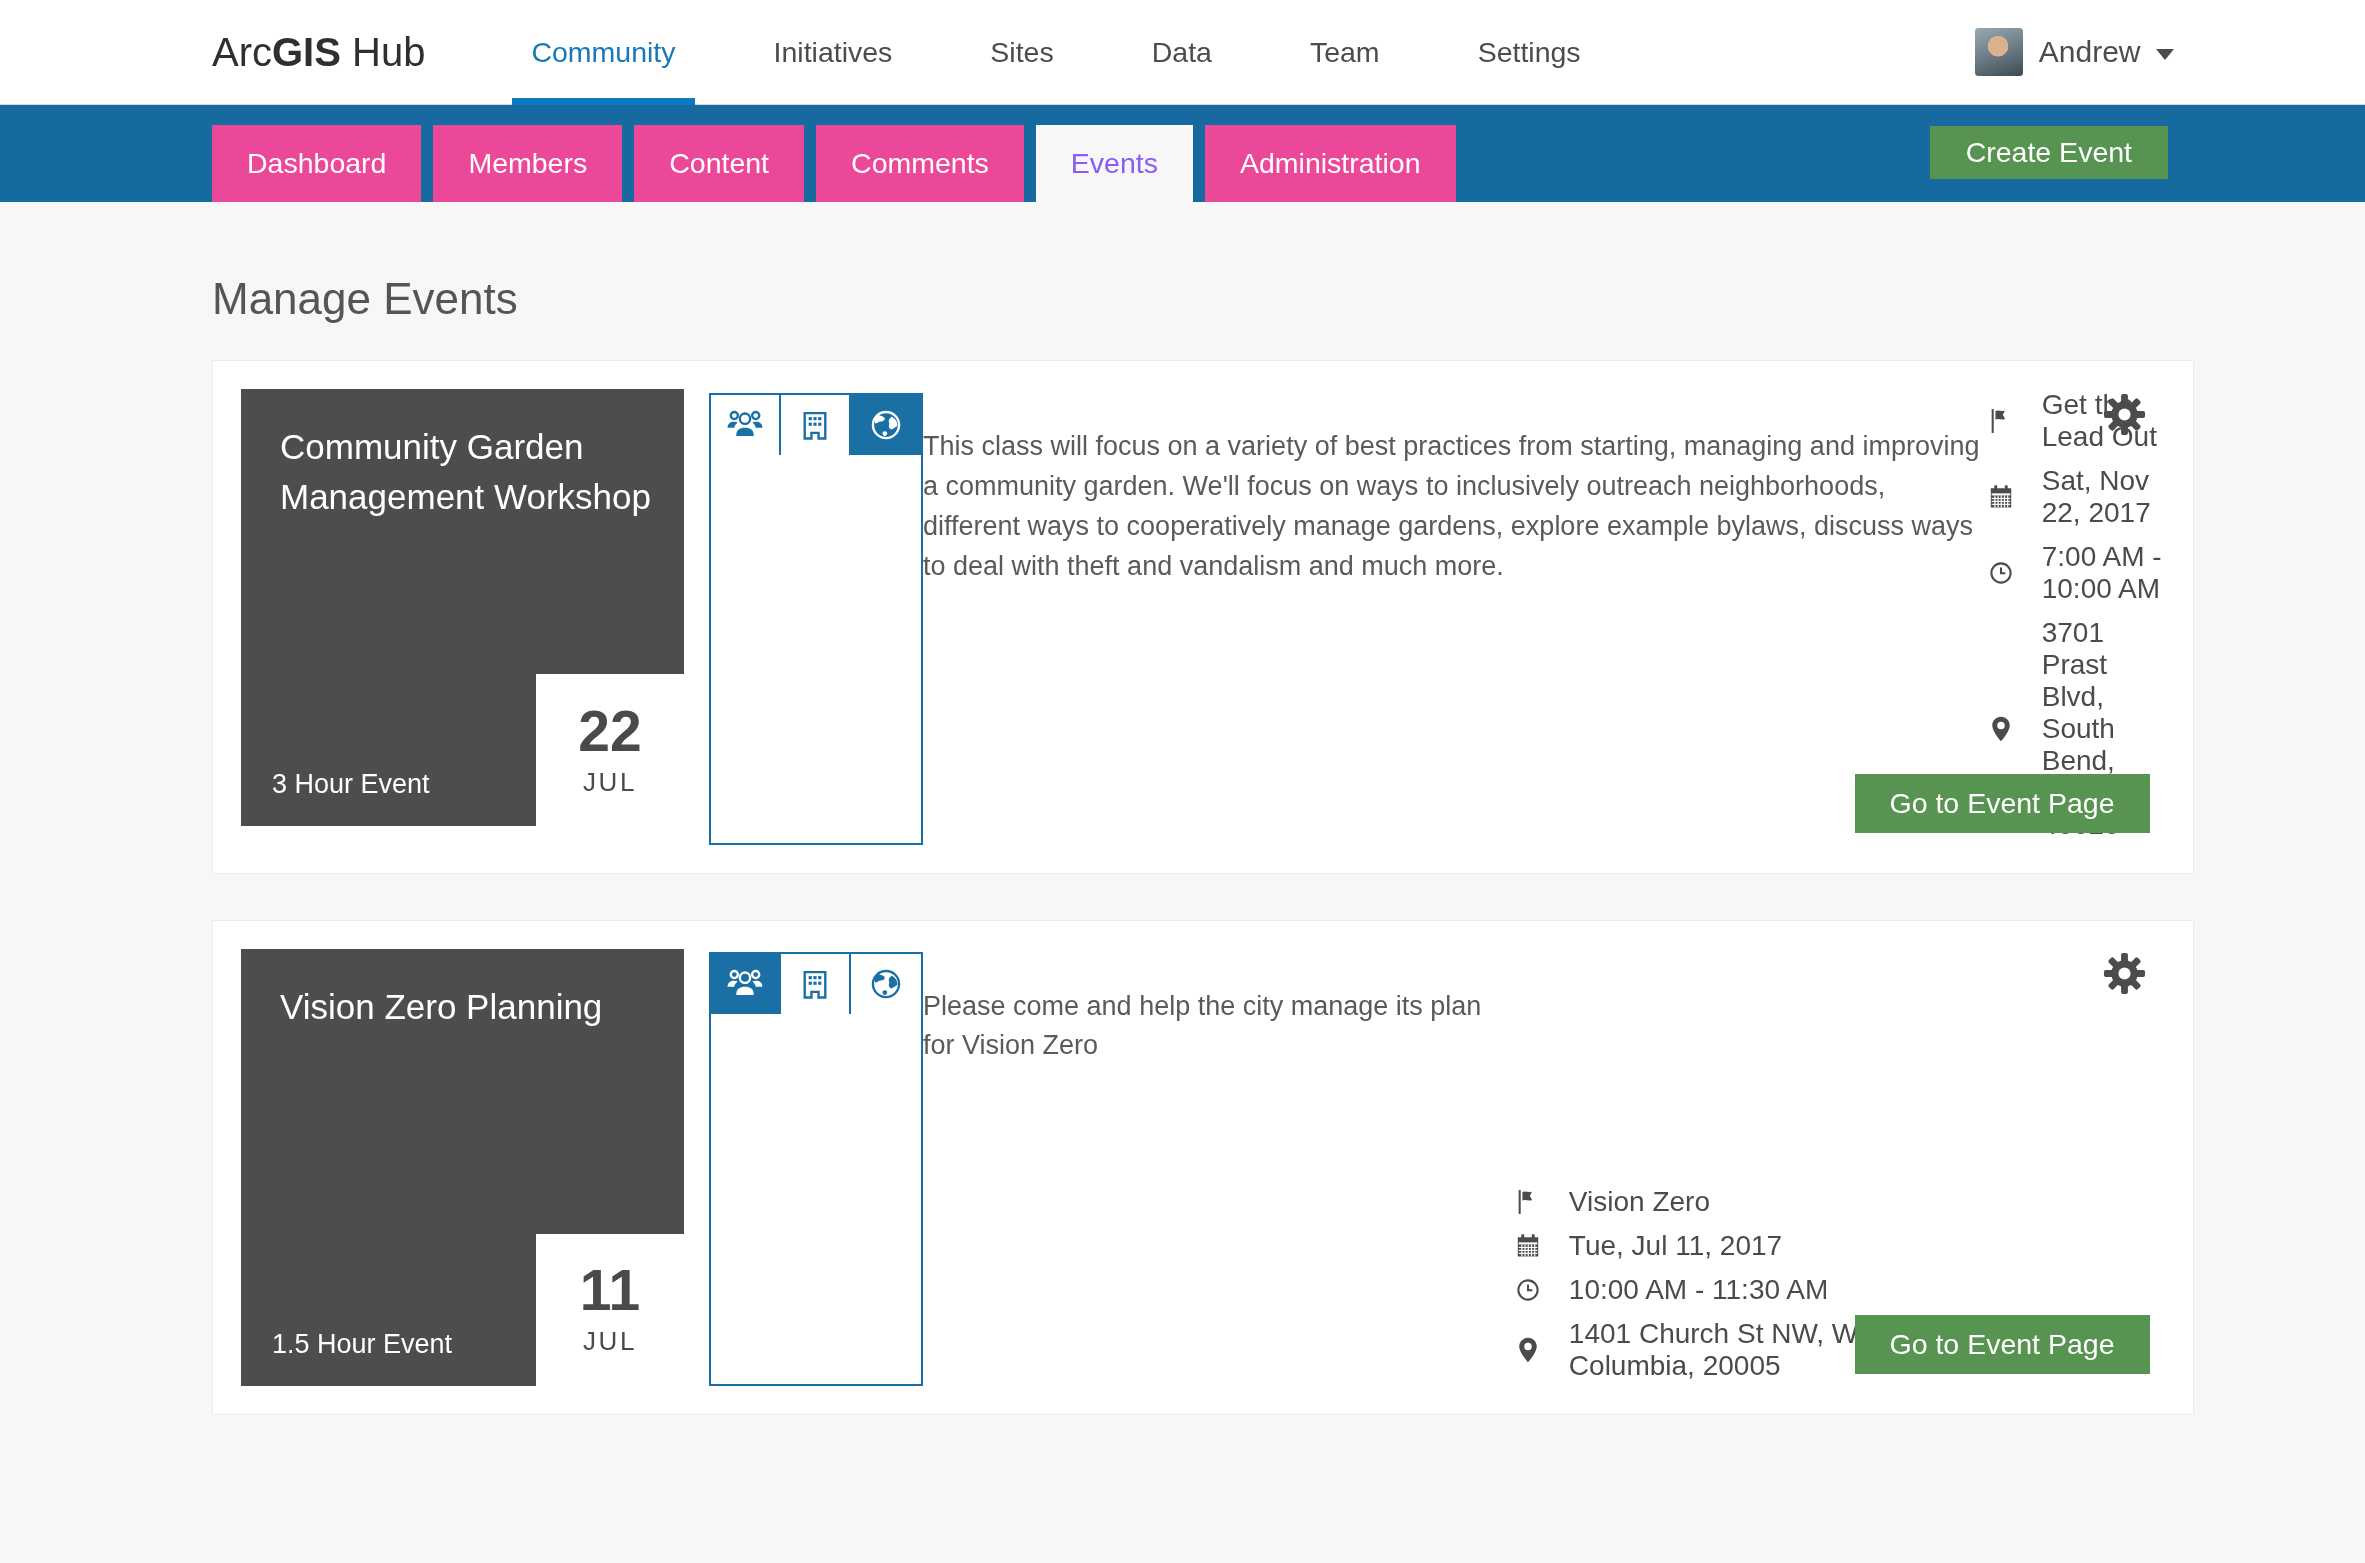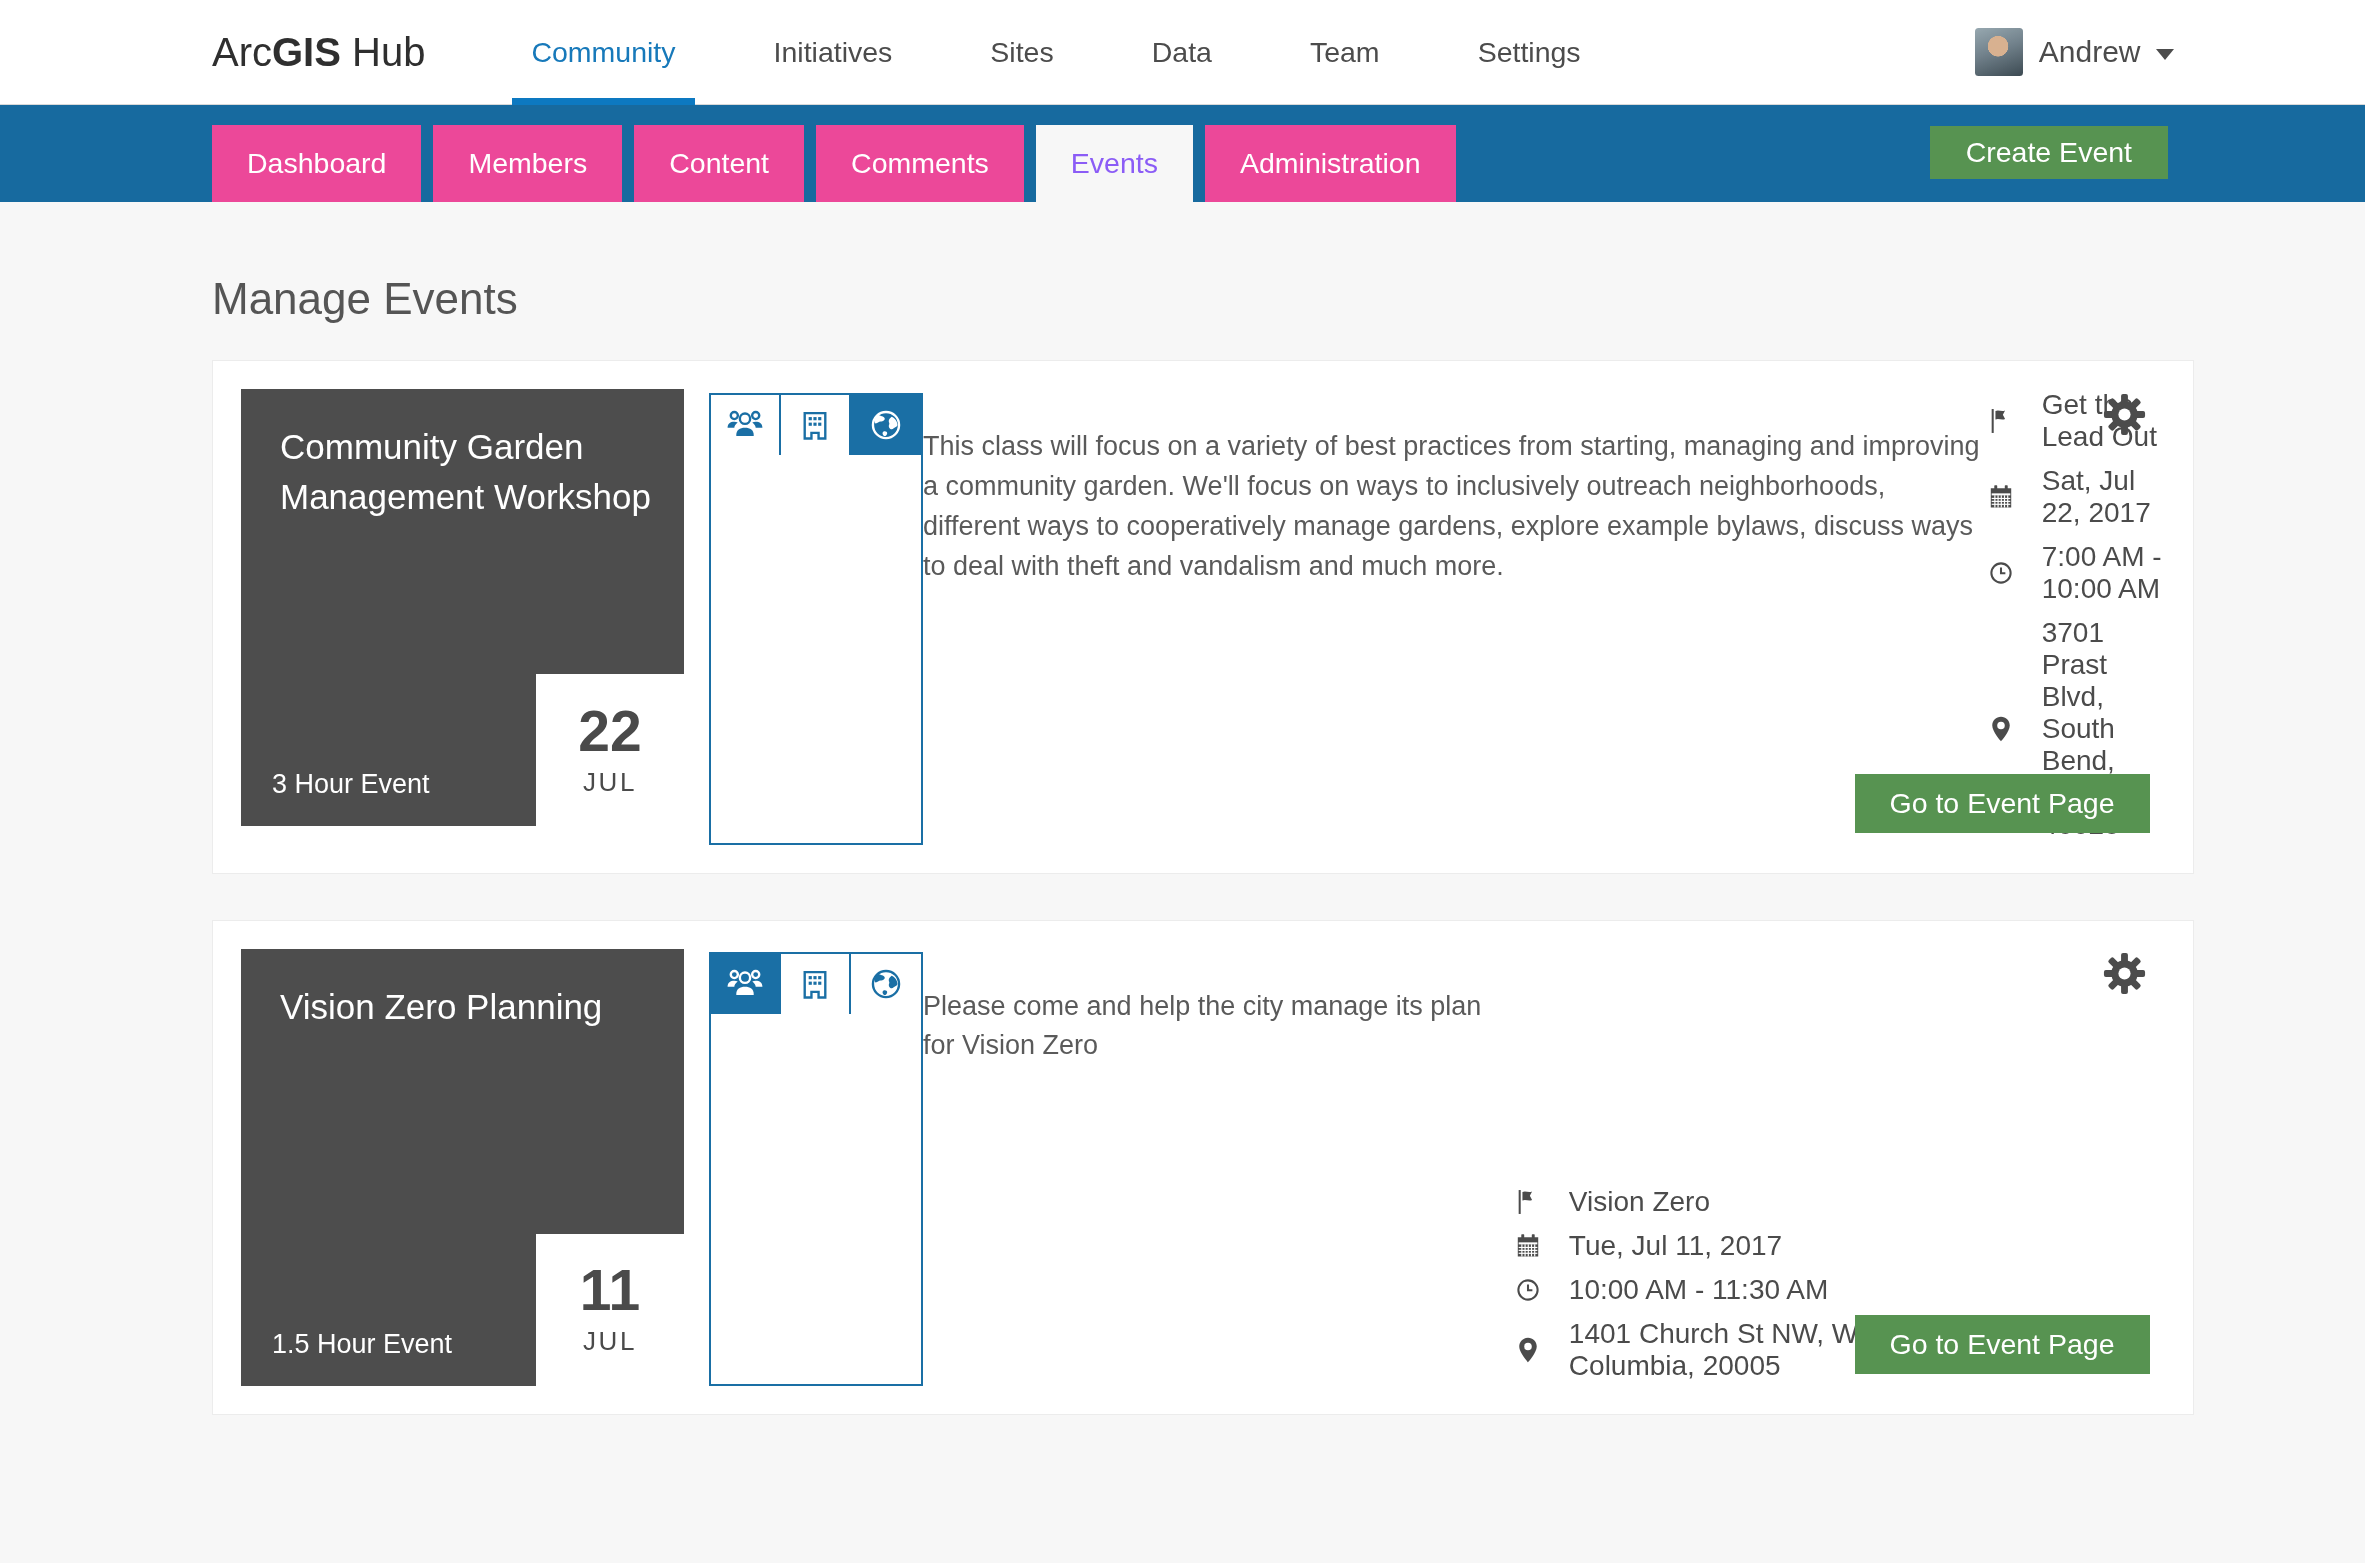--- a/index.html
+++ b/index.html
@@ -277,21 +277,21 @@
         <div class="detail-row">
           <svg viewBox="0 0 32 32" width="28" height="28">
               <use href="#icon-flag"></use>
             </svg>
           <span>Get the Lead Out</span>
         </div>
         <div class="detail-row">
           <svg viewBox="0 0 32 32" width="28" height="28">
               <use href="#icon-cal"></use>
             </svg>
-          <span>Sat, Jul 22, 2017</span>
+          <span>Sat, Nov 22, 2017</span>
         </div>
         <div class="detail-row">
           <svg viewBox="0 0 32 32" width="28" height="28">
               <use href="#icon-clock"></use>
             </svg>
           <span>7:00 AM - 10:00 AM</span>
         </div>
         <div class="detail-row">
           <svg viewBox="0 0 32 32" width="28" height="28">
               <use href="#icon-pin"></use>

